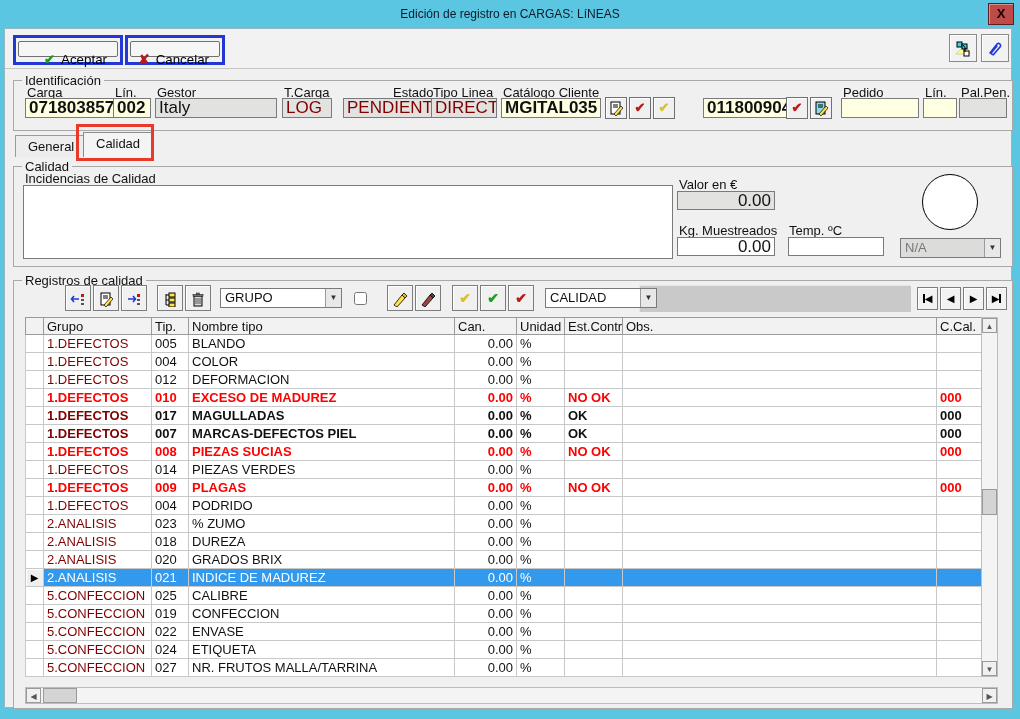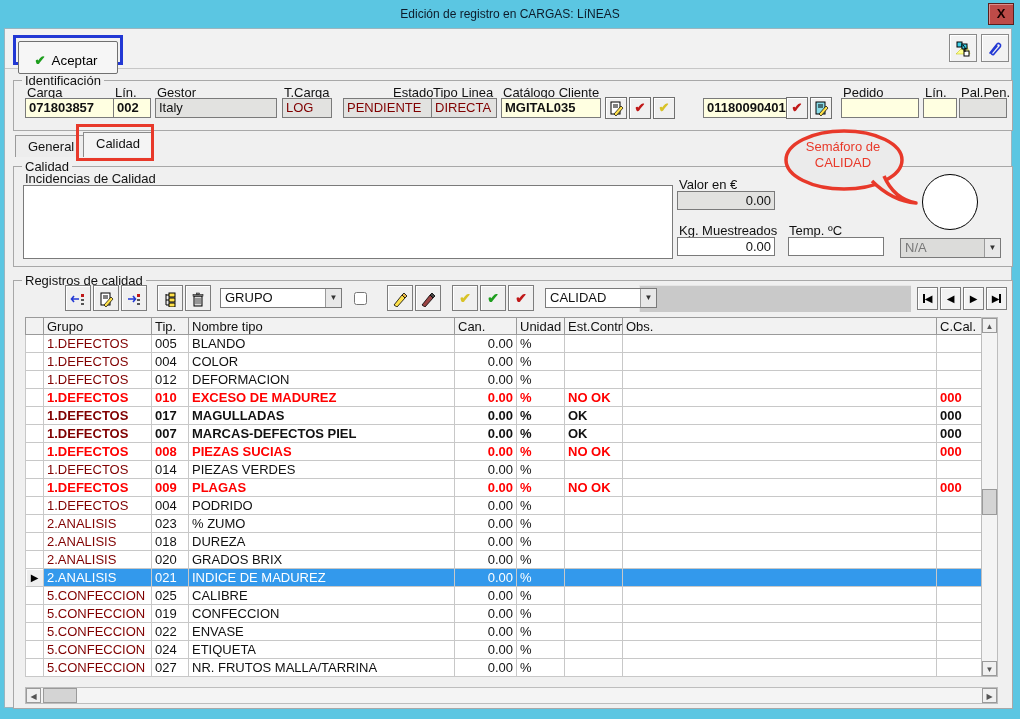--- a/index.html
+++ b/index.html
@@ -8,31 +8,31 @@
 
   .titlebar { position:absolute; left:0; top:0; width:1020px; height:28px; background:#5BC6E2; text-align:center; }
   .titlebar .title { line-height:28px; font-size:12px; color:#0d1b2a; }
   .close-btn { position:absolute; right:6px; top:3px; width:26px; height:22px; background:#BE4B48; border:1px solid #5a1f1e; box-shadow:inset 1px 1px 0 #d98f8d; color:#1a0000; font-weight:bold; font-size:13px; text-align:center; line-height:20px; cursor:default; }
 
   .content { position:absolute; left:4px; top:28px; width:1008px; height:680px; background:#F0F0F0; border:1px solid #9ab5bf; }
 
   
   .topbar { position:absolute; left:0; top:0; width:1006px; height:40px; border-bottom:1px solid #c7c7c7; background:#F2F2F2; }
   .annot-blue { position:absolute; top:6px; height:30px; border:3px solid #2238D4; }
-  .cmd-btn { position:absolute; top:3px; height:33px; background:#F6F6F6; border:1px solid #707070; border-radius:2px; padding:7px 10px 0 6px; line-height:22px; white-space:nowrap; }
+  .cmd-btn { position:absolute; top:3px; height:16px; background:#F6F6F6; border:1px solid #707070; border-radius:2px; padding:7px 10px 0 6px; line-height:22px; white-space:nowrap;text-align:right; }
   .cmd-btn .glyph { font-weight:bold; margin-right:6px; }
   .glyph-green { color:#1e9e1e; }
   .glyph-red { color:#c01818; }
   .tool-sq { position:absolute; top:5px; width:28px; height:28px; background:#F2F2F2; border:1px solid #8a8a8a; box-shadow:inset 1px 1px 0 #fff; text-align:center; line-height:26px; }
 
   fieldset { position:absolute; border:1px solid #a8a8a8; background:#F0F0F0; }
   legend { font-size:13px; padding:0 3px; margin-left:8px; color:#111; }
 
   .lbl { position:absolute; font-size:13px; color:#111; white-space:nowrap; }
-  .fld { position:absolute; height:20px; border:1px solid #7a7a7a; background:#FFFFE1; font-size:13px; line-height:18px; padding:0 3px; white-space:nowrap; overflow:hidden; }
+  .fld { position:absolute; height:20px; border:1px solid #7a7a7a; background:#FFFFE1; font-size:17px; line-height:18px; padding:0 3px; white-space:nowrap; overflow:hidden; }
   .fld.gray { background:#E2E2E0; }
   .fld.bold { font-weight:bold; }
   .fld.maroon { color:#800000; }
   .fld.right { text-align:right; }
   .mini-btn { position:absolute; width:22px; height:22px; background:#F0F0F0; border:1px solid #707070; box-shadow:inset 1px 1px 0 #fff; text-align:center; line-height:20px; font-size:13px; }
 
   
   .tab { position:absolute; height:22px; padding:0 12px; line-height:21px; font-size:13px; }
   .tab.inactive { top:134px; background:#EDEDED; border:1px solid #9a9a9a; border-bottom:none; }
   .tab.active { top:131px; height:25px; background:#F4F4F4; border:1px solid #8a8a8a; border-bottom:none; z-index:3; }
@@ -86,20 +86,25 @@
   <span class="title">Edición de registro en CARGAS: LíNEAS</span>
   <div class="close-btn"><span>X</span></div>
 </div>
 
 <div class="content">
 
   <div class="topbar">
     <div class="annot-blue" style="left:8px; width:110px;">
       <button class="cmd-btn" style="left:2px; width:100px;">
         <span class="glyph glyph-green">✔</span><span>Aceptar</span>
+      </button>
+    </div>
+    <div class="annot-blue" style="left:120px; width:100px;">
+      <button class="cmd-btn" style="left:2px; width:90px;">
+        <span class="glyph glyph-red">✘</span><span>Cancelar</span>
       </button>
     </div>
     <div class="tool-sq" style="left:944px;">
       <svg class="icn" width="18" height="18" viewBox="0 0 18 18">
         <polygon points="2,14 12,4 16,14" fill="#FFFF90" stroke="#b8b800" stroke-width="0.5"></polygon>
         <rect x="3" y="2" width="5" height="5" fill="#3dd0e8" stroke="#000"></rect>
         <rect x="8" y="4" width="5" height="5" fill="#3dd0e8" stroke="#000"></rect>
         <rect x="10" y="11" width="5" height="5" fill="#fff" stroke="#000"></rect>
         <path d="M9 5 L12 9 L10 9 L10 11 L12 11" fill="none" stroke="#000"></path>
       </svg>
@@ -169,27 +174,20 @@
   <span class="lbl" style="left:674px; top:194px;">Kg. Muestreados</span>
   <div class="fld right" style="left:672px; top:208px; width:98px; height:19px; background:#fff;">0.00</div>
   <span class="lbl" style="left:784px; top:194px;">Temp. ºC</span>
   <div class="fld" style="left:783px; top:208px; width:96px; height:19px; background:#fff;"></div>
   <div class="circle-light" style="left:917px; top:145px;"></div>
   <div class="dropdown disabled" style="left:895px; top:209px; width:101px;">
     <span>N/A</span>
     <span class="dd-arrow">▼</span>
   </div>
 
-  <div class="callout" style="left:779px; top:100px; width:136px; height:84px;">
-    <svg width="136" height="84" viewBox="0 0 136 84">
-      <ellipse cx="60" cy="31" rx="58" ry="29" fill="#EBEBEB" stroke="#E8392A" stroke-width="3.5"></ellipse>
-      <path d="M88 52 Q 108 72 132 74 Q 110 70 100 47" fill="#EBEBEB" stroke="#E8392A" stroke-width="3.5" stroke-linejoin="round"></path>
-    </svg>
-    <span class="callout-text">Semáforo de CALIDAD</span>
-  </div>
 
   <fieldset style="left:8px; top:244px; width:1000px; height:436px;">
     <legend>Registros de calidad</legend>
   </fieldset>
 
   <div class="gray-band" style="left:634px; top:256px; width:272px; height:27px;"></div>
   <div class="rtool-btn" style="left:60px; top:256px;">
     <svg class="icn" width="16" height="14" viewBox="0 0 16 14">
       <path d="M9 7 L2 7 M4 4 L1.5 7 L4 10" stroke="#2238D4" stroke-width="1.6" fill="none"></path>
       <rect x="11" y="2" width="3" height="3" fill="#c01818"></rect>

